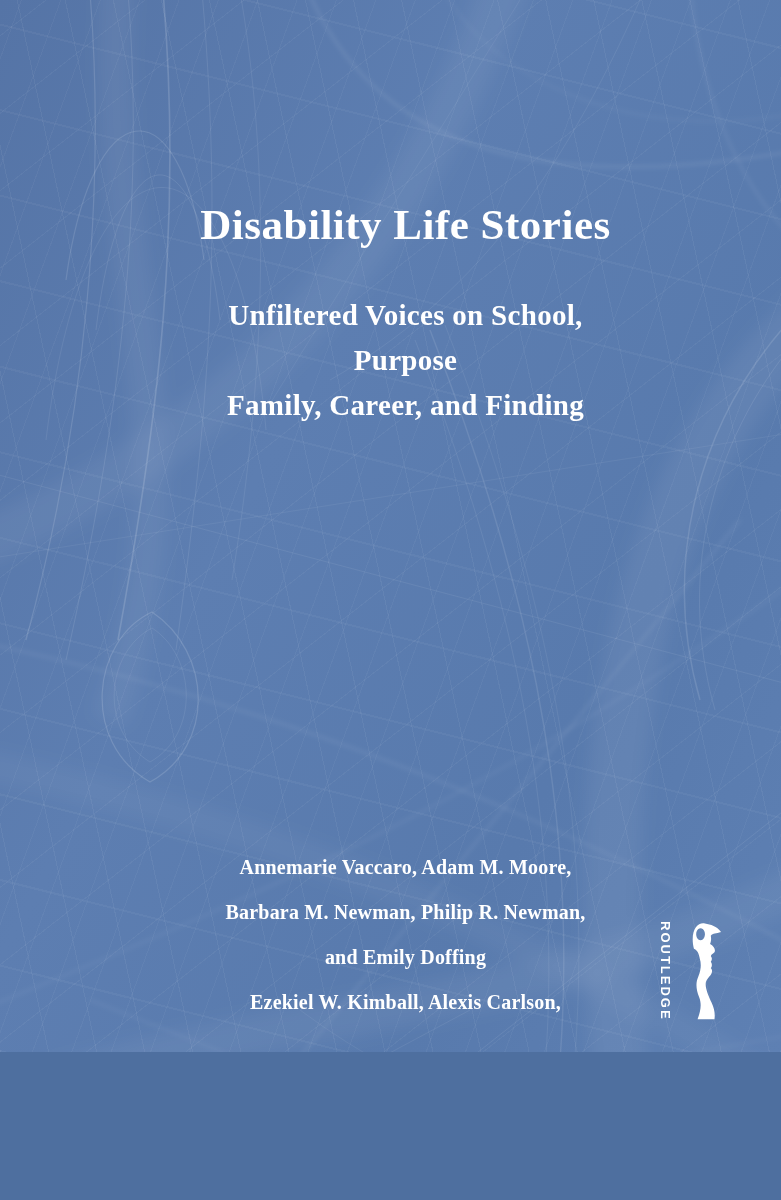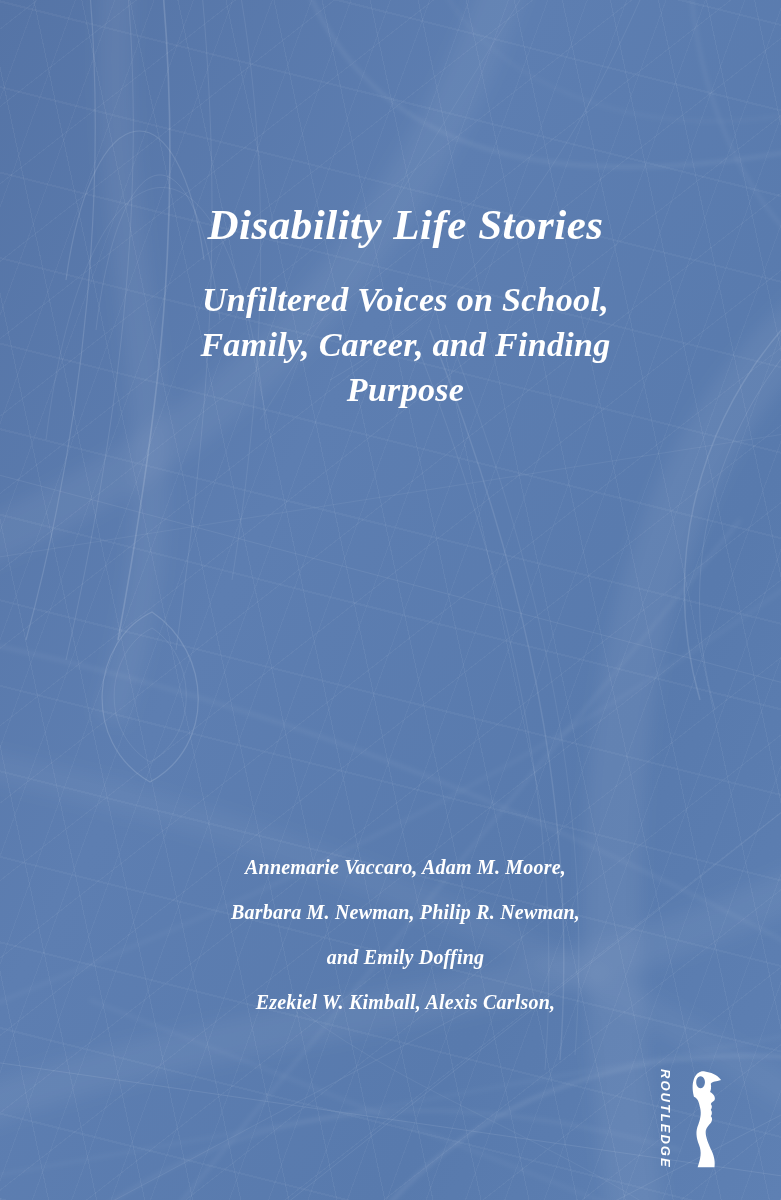--- a/index.html
+++ b/index.html
@@ -3,24 +3,23 @@
 <meta charset="utf-8">
 <style>
   html, body { margin: 0; padding: 0; }
   body {
     width: 781px; height: 1200px; overflow: hidden;
     font-family: "Liberation Serif", serif;
     background: #4e6f9f;
   }
   .cover {
     position: relative;
-    width: 781px; height: 1200px;
+    width: 781px; height: 1052px;
     background: linear-gradient(118deg, #5574a6 0%, #5d7eb1 38%, #587aad 72%, #5e80b3 100%);
     overflow: hidden;
-    font-style: italic;
   }
   
   .cover::before {
     content: "";
     position: absolute; inset: 0; z-index: 1; pointer-events: none;
     background:
       repeating-linear-gradient(78deg,  rgba(255,255,255,0.050) 0 1px, transparent 1px 47px),
       repeating-linear-gradient(-38deg, rgba(255,255,255,0.045) 0 1px, transparent 1px 61px),
       repeating-linear-gradient(14deg,  rgba(255,255,255,0.040) 0 2px, transparent 2px 83px),
       repeating-linear-gradient(-70deg, rgba(255,255,255,0.040) 0 1px, transparent 1px 37px);
@@ -31,23 +30,23 @@
 
   .title {
     position: absolute; top: 200px; left: 30px; right: 0;
     margin: 0; text-align: center;
     font-family: "Liberation Serif", serif;
     font-weight: 700; font-size: 43px; line-height: 1.15;
     color: #ffffff; letter-spacing: 0.5px;
   }
   .subtitle {
     position: absolute; top: 277px; left: 30px; right: 0;
-    margin: 0; text-align: center;
+    margin: 16px; text-align: center;
     font-family: "Liberation Serif", serif;
-    font-weight: 700; font-size: 34px; line-height: 45px;
+    font-weight: 700; font-size: 29px; line-height: 45px;
     color: #ffffff; letter-spacing: 0.3px;
   }
   .subtitle .line { display: block; }
 
   .authors {
     position: absolute; top: 845px; left: 30px; right: 0;
     margin: 0; text-align: center;
     font-family: "Liberation Serif", serif;
     font-weight: 700; font-size: 20px; line-height: 45px;
     color: #ffffff; letter-spacing: 0.2px;
@@ -134,22 +133,22 @@
       <path d="M 300,1010 C 420,1100 560,1140 700,1240" stroke-width="1" stroke-opacity="0.06"></path>
     </g>
   </svg>
 
   <div class="text-layer">
 
     <h1 class="title">Disability Life Stories</h1>
 
     <h2 class="subtitle">
       <span class="line">Unfiltered Voices on School,</span>
+      <span class="line">Purpose</span>
       <span class="line">Family, Career, and Finding</span>
-      <span class="line">Purpose</span>
     </h2>
 
     <div class="authors">
       <span class="line">Annemarie Vaccaro, Adam M. Moore,</span>
       <span class="line">Barbara M. Newman, Philip R. Newman,</span>
       <span class="line">and Emily Doffing</span>
       <span class="line">Ezekiel W. Kimball, Alexis Carlson,</span>
     </div>
 
     <div class="publisher">

